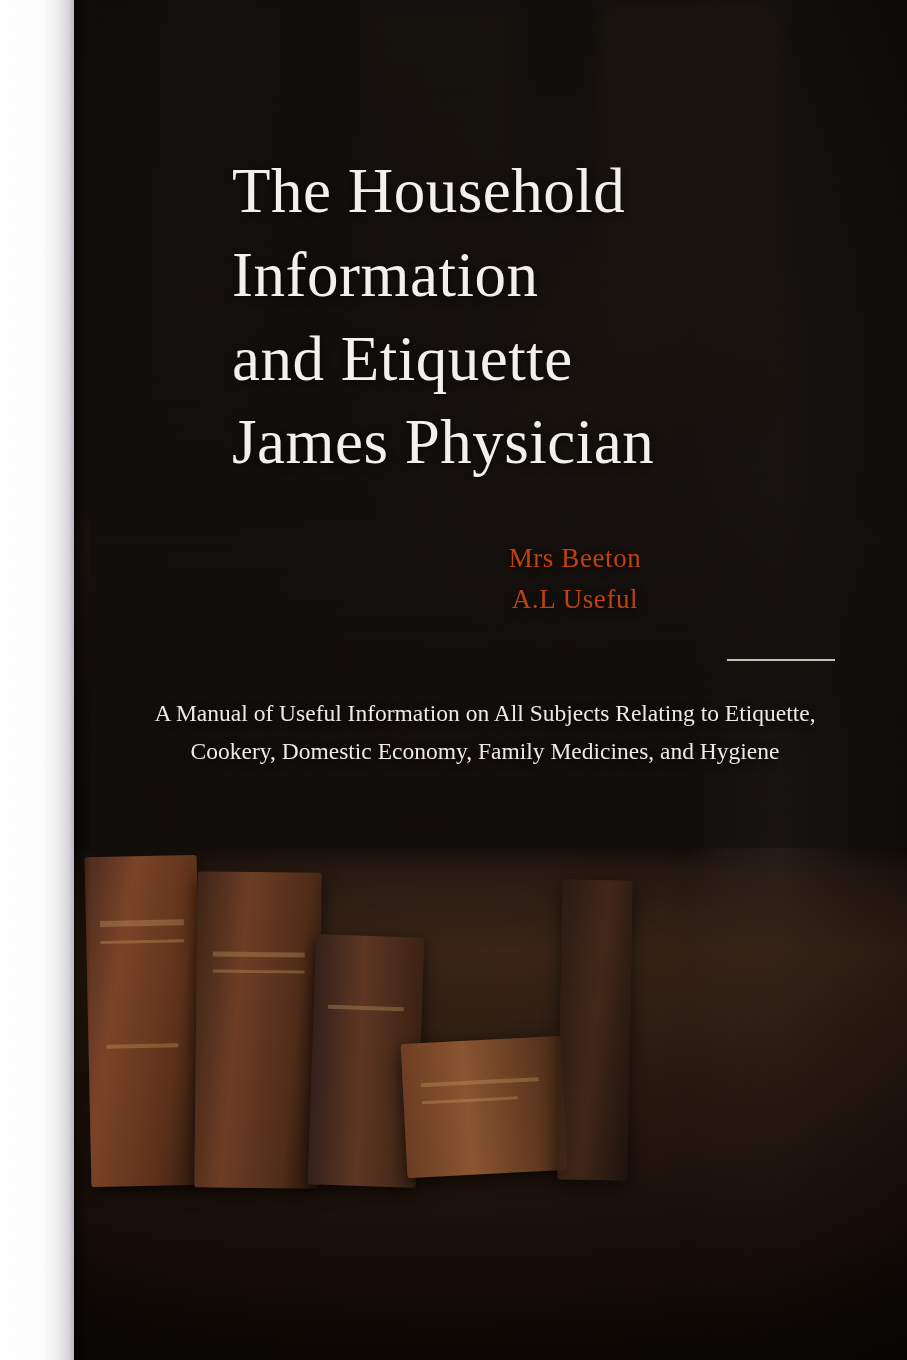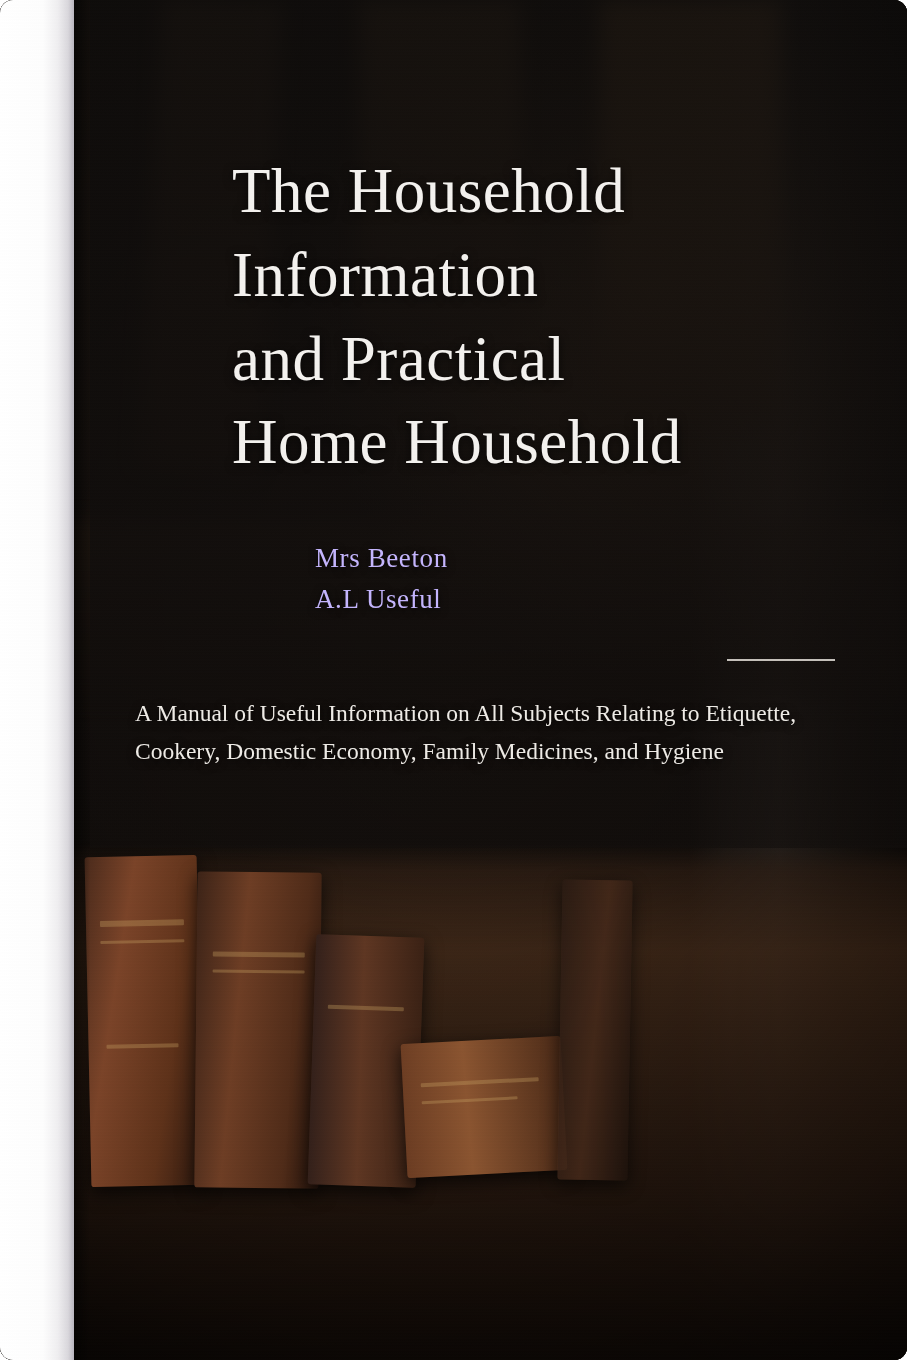--- a/index.html
+++ b/index.html
@@ -13,21 +13,20 @@
     font-family: "Liberation Serif", serif;
     overflow: hidden;
   }
 
   .book-cover {
     position: relative;
     width: 907px;
     height: 1360px;
     overflow: hidden;
     background: #120f0d;
-    border-radius: 13px;
   }
 
   
   .photo {
     position: absolute;
     inset: 0;
     background-color: #1a1512;
     background-image:
       
       radial-gradient(ellipse 90% 70% at 50% 45%, rgba(0,0,0,0) 0%, rgba(0,0,0,0.55) 78%, rgba(0,0,0,0.8) 100%),
@@ -135,22 +134,22 @@
     margin: 0;
     text-shadow: 0 2px 10px rgba(0,0,0,0.75);
   }
   .title .ln { display: block; white-space: nowrap; }
 
   .authors {
     position: absolute;
     right: 72px;
     top: 538px;
     width: 520px;
-    text-align: left;
-    color: #c4b5fd;
+    text-align: center;
+    color: #c2410c;
     text-shadow: 0 2px 8px rgba(0,0,0,0.8);
   }
   .author {
     font-size: 27px;
     line-height: 1.52;
     letter-spacing: 0.6px;
   }
 
   .rule {
     position: absolute;
@@ -160,21 +159,21 @@
     height: 2px;
     background: #d8d4cd;
     opacity: 0.9;
   }
 
   .subtitle {
     position: absolute;
     right: 72px;
     width: 700px;
     top: 694px;
-    text-align: left;
+    text-align: center;
     color: #eeebe6;
     font-size: 23.5px;
     line-height: 1.62;
     text-shadow: 0 2px 8px rgba(0,0,0,0.8);
   }
 
   .grain {
     position: absolute;
     inset: 0;
     pointer-events: none;
@@ -214,22 +213,22 @@
   <div class="book-spine bk5"></div>
 
   <div class="text-panel"></div>
 
   <div class="left-edge"></div>
   <div class="left-edge-shadow"></div>
 
   <h1 class="title">
     <span class="ln">The Household</span>
     <span class="ln">Information</span>
-    <span class="ln">and Practical</span>
-    <span class="ln">Home Household</span>
+    <span class="ln">and Etiquette</span>
+    <span class="ln">James Physician</span>
   </h1>
 
   <div class="authors">
     <div class="author">Mrs Beeton</div>
     <div class="author">A.L Useful</div>
   </div>
 
   <div class="rule"></div>
 
   <div class="subtitle">A Manual of Useful Information on All Subjects Relating to Etiquette, Cookery, Domestic Economy, Family Medicines, and Hygiene</div>

